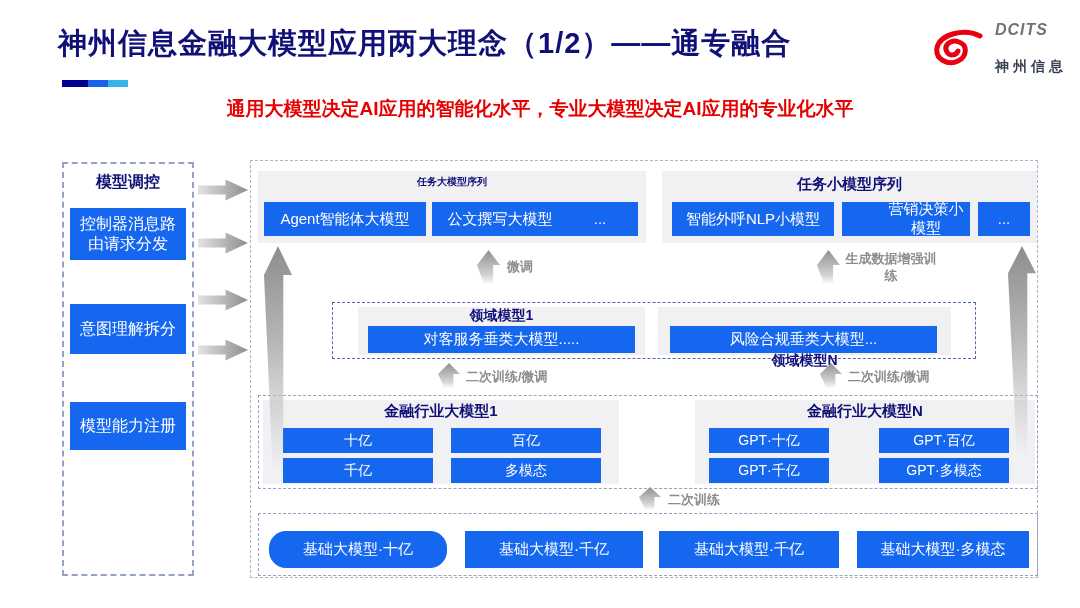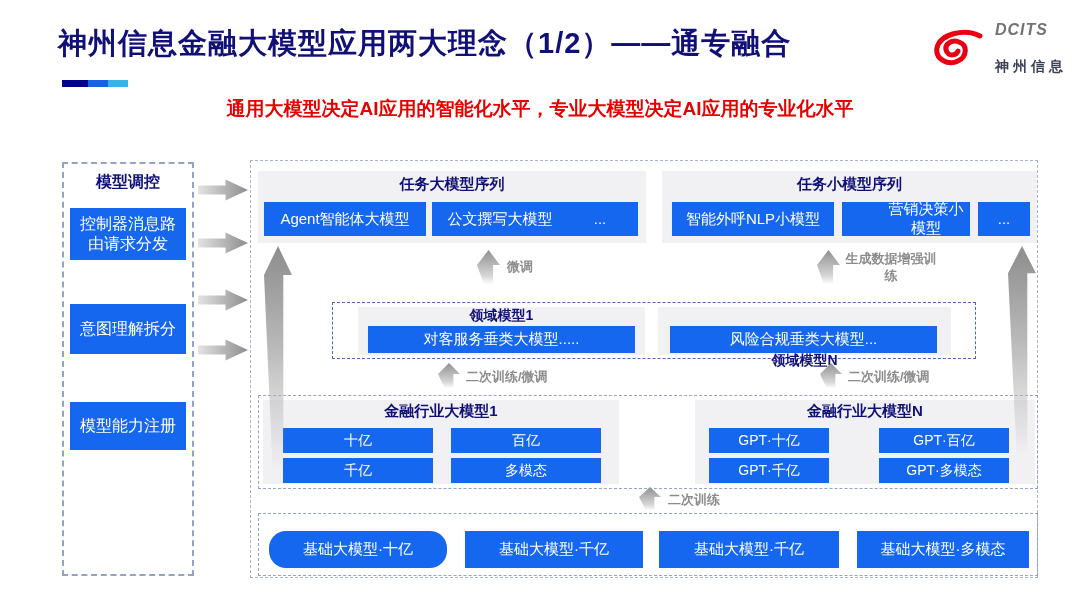--- a/index.html
+++ b/index.html
@@ -72,21 +72,21 @@
   </div>
 
   <div class="abs arrow-right" style="left:198px;top:179px;width:50px;height:22px;"></div>
   <div class="abs arrow-right" style="left:198px;top:232px;width:50px;height:22px;"></div>
   <div class="abs arrow-right" style="left:198px;top:289px;width:50px;height:22px;"></div>
   <div class="abs arrow-right" style="left:198px;top:339px;width:50px;height:22px;"></div>
 
   <div class="abs outer-box"></div>
 
   <div class="abs panel" style="left:258px;top:171px;width:388px;height:72px;">
-    <div class="phead" style="top:4px;font-size:15px;">任务大模型序列</div>
+    <div class="phead" style="top:4px;font-size:10px;">任务大模型序列</div>
     <div class="abs bb" style="left:6px;top:31px;width:162px;height:34px;font-size:15px;">Agent智能体大模型</div>
     <div class="abs bb" style="left:174px;top:31px;width:136px;height:34px;font-size:15px;">公文撰写大模型</div>
     <div class="abs bb" style="left:304px;top:31px;width:76px;height:34px;font-size:15px;">...</div>
   </div>
 
   <div class="abs panel" style="left:662px;top:171px;width:375px;height:72px;">
     <div class="phead" style="top:4px;font-size:15px;">任务小模型序列</div>
     <div class="abs bb" style="left:10px;top:31px;width:162px;height:34px;font-size:15px;">智能外呼NLP小模型</div>
     <div class="abs bb" style="left:180px;top:31px;width:128px;height:34px;font-size:15px;padding-left:40px;">营销决策小模型</div>
     <div class="abs bb" style="left:316px;top:31px;width:52px;height:34px;font-size:15px;">...</div>

